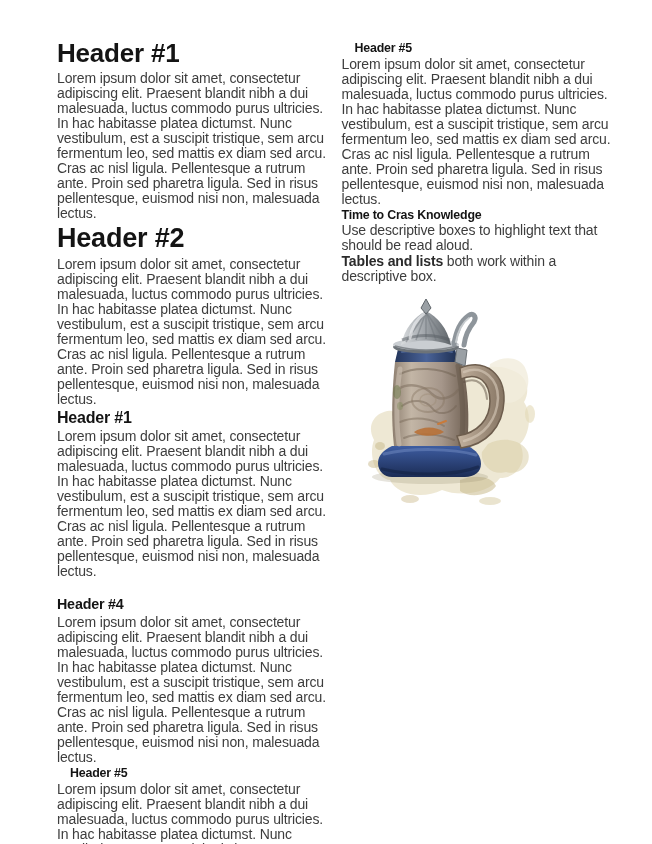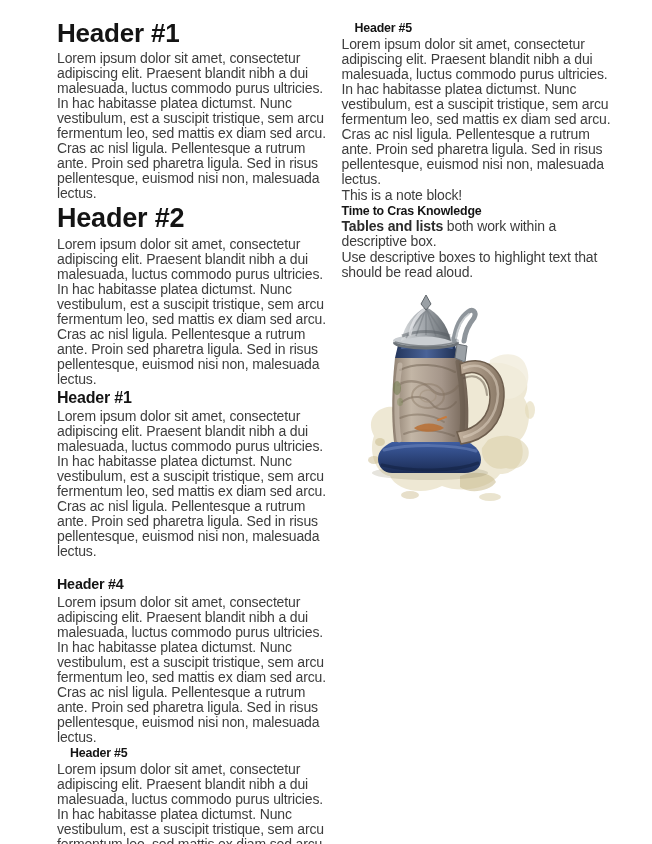--- a/index.html
+++ b/index.html
@@ -2,21 +2,21 @@
 <html><head>
 <meta charset="utf-8">
 <style>
   * { box-sizing: border-box; }
   html, body { margin: 0; padding: 0; background: #ffffff; }
   .page {
     position: relative;
     width: 652px;
     height: 844px;
     background: #ffffff;
-    padding: 20px 38px 4px 57px;
+    padding: 40px 38px 4px 57px;
     font-family: "Liberation Sans", sans-serif;
     color: #3d3d3d;
     overflow: hidden;
   }
   .cols { display: flex; gap: 12px; }
   .col { width: 274px; }
   h1, h2, h3, h4, h5, h6 {
     color: #141414;
     font-weight: bold;
     line-height: 1.05;
@@ -68,27 +68,26 @@
       </section>
     </div>
 
     <div class="col">
       <section>
         <h5>Header #5</h5>
         <p>Lorem ipsum dolor sit amet, consectetur adipiscing elit. Praesent blandit nibh a dui malesuada, luctus commodo purus ultricies. In hac habitasse platea dictumst. Nunc vestibulum, est a suscipit tristique, sem arcu fermentum leo, sed mattis ex diam sed arcu. Cras ac nisl ligula. Pellentesque a rutrum ante. Proin sed pharetra ligula. Sed in risus pellentesque, euismod nisi non, malesuada lectus.</p>
       </section>
 
       <section>
-        <p>This is a note block!</p>
       </section>
 
       <section>
         <h6>Time to Cras Knowledge</h6>
+        <p>Use descriptive boxes to highlight text that should be read aloud.</p>
         <p><strong>Tables and lists</strong><span> both work within a descriptive box.</span></p>
-        <p>Use descriptive boxes to highlight text that should be read aloud.</p>
       </section>
 
       <figure class="illustration">
         <svg width="270" height="220" viewBox="0 0 270 220" role="img" aria-label="Watercolor illustration of a German beer stein with a pewter lid, blue bands, carved tan stoneware body and side handle on a tan watercolor wash">
           <defs>
             <linearGradient id="gLid" x1="0" y1="0" x2="1" y2="0">
               <stop offset="0" stop-color="#d9dcde"></stop>
               <stop offset="0.45" stop-color="#a3a8ad"></stop>
               <stop offset="1" stop-color="#5f656a"></stop>
             </linearGradient>

